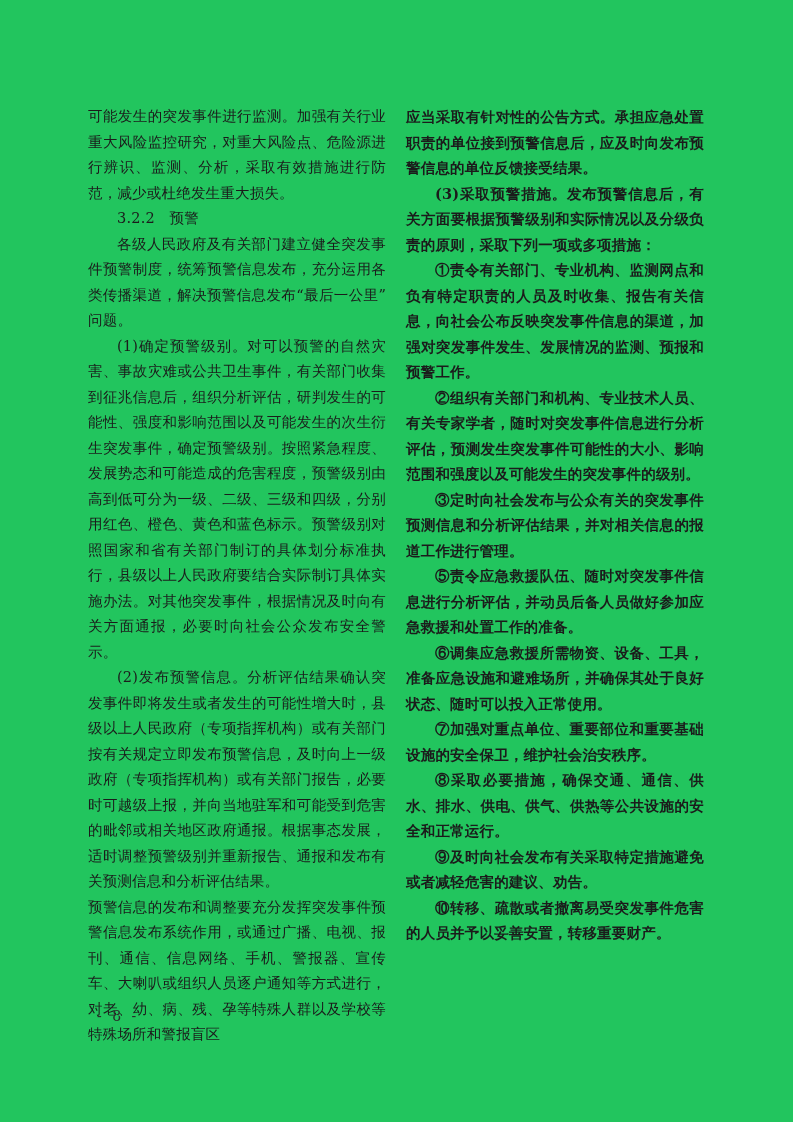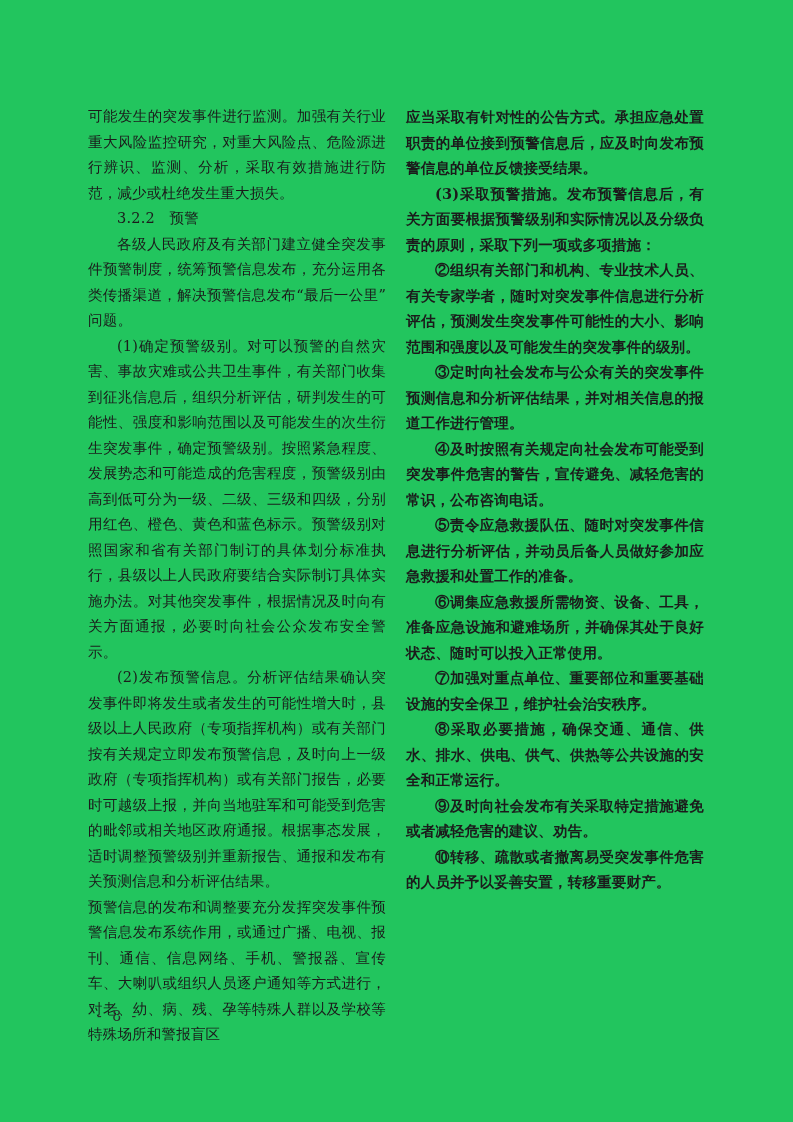--- a/index.html
+++ b/index.html
@@ -54,23 +54,23 @@
       <p class="para-heading">3.2.2　预警</p>
       <p class="para-indent">各级人民政府及有关部门建立健全突发事件预警制度，统筹预警信息发布，充分运用各类传播渠道，解决预警信息发布“最后一公里”问题。</p>
       <p class="para-indent">(1)确定预警级别。对可以预警的自然灾害、事故灾难或公共卫生事件，有关部门收集到征兆信息后，组织分析评估，研判发生的可能性、强度和影响范围以及可能发生的次生衍生突发事件，确定预警级别。按照紧急程度、发展势态和可能造成的危害程度，预警级别由高到低可分为一级、二级、三级和四级，分别用红色、橙色、黄色和蓝色标示。预警级别对照国家和省有关部门制订的具体划分标准执行，县级以上人民政府要结合实际制订具体实施办法。对其他突发事件，根据情况及时向有关方面通报，必要时向社会公众发布安全警示。</p>
       <p class="para-indent">(2)发布预警信息。分析评估结果确认突发事件即将发生或者发生的可能性增大时，县级以上人民政府（专项指挥机构）或有关部门按有关规定立即发布预警信息，及时向上一级政府（专项指挥机构）或有关部门报告，必要时可越级上报，并向当地驻军和可能受到危害的毗邻或相关地区政府通报。根据事态发展，适时调整预警级别并重新报告、通报和发布有关预测信息和分析评估结果。</p>
       <p class="para-flush">预警信息的发布和调整要充分发挥突发事件预警信息发布系统作用，或通过广播、电视、报刊、通信、信息网络、手机、警报器、宣传车、大喇叭或组织人员逐户通知等方式进行，对老、幼、病、残、孕等特殊人群以及学校等特殊场所和警报盲区</p>
     </div>
 
   <div class="text-column col-right">
       <p class="para-flush">应当采取有针对性的公告方式。承担应急处置职责的单位接到预警信息后，应及时向发布预警信息的单位反馈接受结果。</p>
       <p class="para-indent">(3)采取预警措施。发布预警信息后，有关方面要根据预警级别和实际情况以及分级负责的原则，采取下列一项或多项措施：</p>
+      <p class="para-indent">①责令有关部门、专业机构、监测网点和负有特定职责的人员及时收集、报告有关信息，向社会公布反映突发事件信息的渠道，加强对突发事件发生、发展情况的监测、预报和预警工作。</p>
       <p class="para-indent">②组织有关部门和机构、专业技术人员、有关专家学者，随时对突发事件信息进行分析评估，预测发生突发事件可能性的大小、影响范围和强度以及可能发生的突发事件的级别。</p>
       <p class="para-indent">③定时向社会发布与公众有关的突发事件预测信息和分析评估结果，并对相关信息的报道工作进行管理。</p>
-      <p class="para-indent">④及时按照有关规定向社会发布可能受到突发事件危害的警告，宣传避免、减轻危害的常识，公布咨询电话。</p>
       <p class="para-indent">⑤责令应急救援队伍、随时对突发事件信息进行分析评估，并动员后备人员做好参加应急救援和处置工作的准备。</p>
       <p class="para-indent">⑥调集应急救援所需物资、设备、工具，准备应急设施和避难场所，并确保其处于良好状态、随时可以投入正常使用。</p>
       <p class="para-indent">⑦加强对重点单位、重要部位和重要基础设施的安全保卫，维护社会治安秩序。</p>
       <p class="para-indent">⑧采取必要措施，确保交通、通信、供水、排水、供电、供气、供热等公共设施的安全和正常运行。</p>
       <p class="para-indent">⑨及时向社会发布有关采取特定措施避免或者减轻危害的建议、劝告。</p>
       <p class="para-indent">⑩转移、疏散或者撤离易受突发事件危害的人员并予以妥善安置，转移重要财产。</p>
     </div>
 
   <div class="page-number">- 8 -</div>
 

